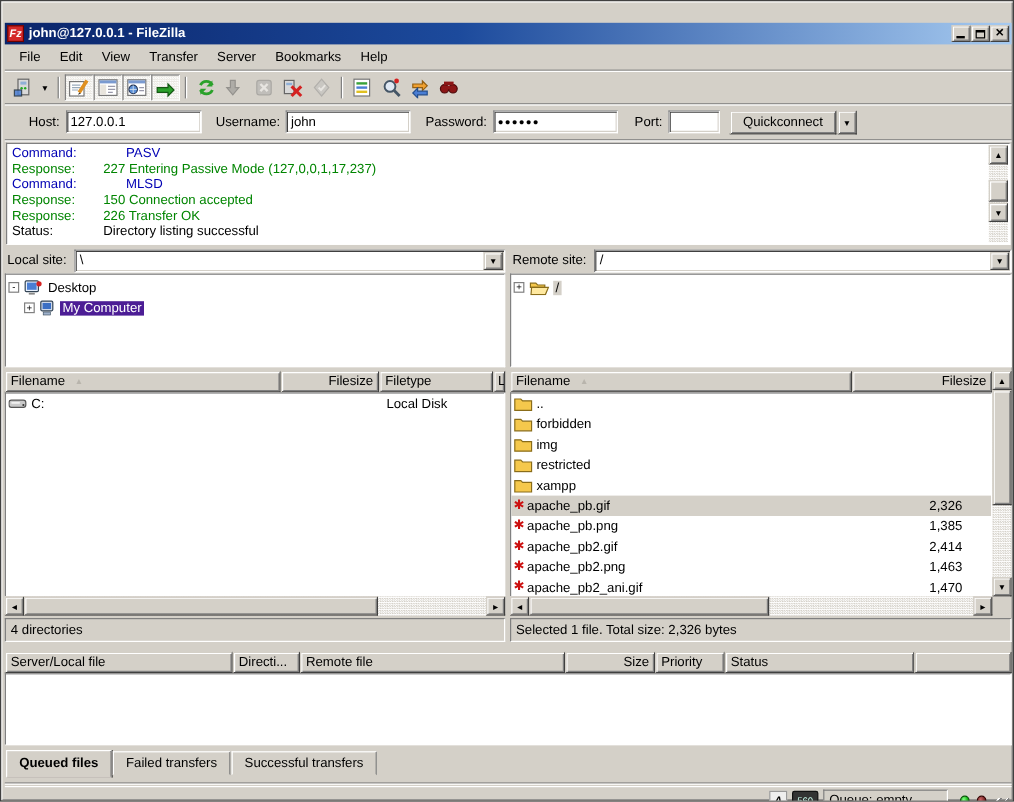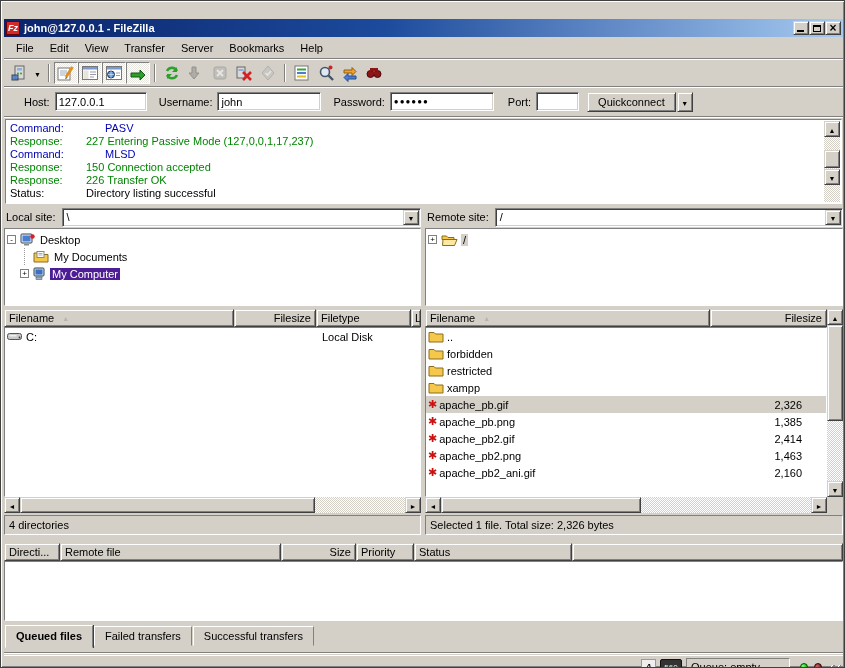--- a/index.html
+++ b/index.html
@@ -259,21 +259,21 @@
             <circle cx="12.5" cy="10" r="3.5" fill="#8c1616" stroke="#4c0a0a"></circle>
             <rect x="7.5" y="7.5" width="3" height="3" fill="#8c1616"></rect>
             <rect x="5" y="4" width="8" height="3" fill="#8c1616"></rect>
           </svg>
     </div>
   </div>
   <div class="etch" style="top:67px"></div>
 
   <div class="qc">
     <label>Host:</label>
-    <input class="field" style="width: 92px;" value="127.0.0.1">
+    <input class="field" style="width: 113px;" value="127.0.0.1">
     <label style="margin-left:12px">Username:</label>
     <input class="field" style="width: 104px;" value="john">
     <label style="margin-left:12px">Password:</label>
     <input class="field" style="width: 104px; font-size: 8px; letter-spacing: 1px;" value="●●●●●●">
     <label style="margin-left:14px">Port:</label>
     <input class="field" style="width: 43px;" value="">
     <span class="qc-btn r2">Quickconnect</span>
     <span class="qc-arr r2">
           <span class="g-down"></span>
         </span>
@@ -336,33 +336,20 @@
                 <rect x="1" y="1" width="11" height="9" rx="1" fill="#e8f0fc" stroke="#345"></rect>
                 <rect x="2.5" y="2.5" width="8" height="6" fill="#4a7ed4"></rect>
                 <rect x="4" y="11" width="5" height="1.5" fill="#888"></rect>
                 <circle cx="12.5" cy="3.5" r="2.2" fill="#d42222"></circle>
               </svg>
             </span>
         <span class="tlabel">Desktop</span>
       </div>
       <div class="trow">
         <span class="tindent"></span>
-            <span class="dotv"></span>
-        <span class="ticon">
-              <svg width="16" height="13">
-                <path d="M1 3 h5 l1.5 1.5 H15 V12 H1 Z" fill="#f5c84c" stroke="#8a6d1a"></path>
-                <rect x="4" y="1.5" width="7" height="6" fill="#fff" stroke="#888"></rect>
-                <line x1="5.5" y1="3.5" x2="9.5" y2="3.5" stroke="#aab"></line>
-                <line x1="5.5" y1="5" x2="9.5" y2="5" stroke="#aab"></line>
-              </svg>
-            </span>
-        <span class="tlabel">My Documents</span>
-      </div>
-      <div class="trow">
-        <span class="tindent"></span>
         <span class="expander">+</span>
         <span class="ticon">
               <svg width="14" height="14">
                 <rect x="1" y="1" width="10" height="8" rx="1" fill="#cdd8ea" stroke="#345"></rect>
                 <rect x="2.5" y="2.5" width="7" height="5" fill="#3b6fc4"></rect>
                 <rect x="3" y="10" width="6" height="2.5" fill="#9fb2cc" stroke="#345" stroke-width=".5"></rect>
               </svg>
             </span>
         <span class="tlabel sel">My Computer</span>
       </div>
@@ -452,20 +439,31 @@
             </span>
         <span class="fsize" style="width:91px"></span>
       </div>
       <div class="frow">
         <span class="fname" style="width:285px">
               <span class="ticon">
                 <svg width="16" height="13">
                   <path d="M1 2.5 h5 l1.5 1.5 H15 V12 H1 Z" fill="#f5c84c" stroke="#8a6d1a"></path>
                 </svg>
               </span>
+              <span>img</span>
+            </span>
+        <span class="fsize" style="width:91px"></span>
+      </div>
+      <div class="frow">
+        <span class="fname" style="width:285px">
+              <span class="ticon">
+                <svg width="16" height="13">
+                  <path d="M1 2.5 h5 l1.5 1.5 H15 V12 H1 Z" fill="#f5c84c" stroke="#8a6d1a"></path>
+                </svg>
+              </span>
               <span>restricted</span>
             </span>
         <span class="fsize" style="width:91px"></span>
       </div>
       <div class="frow">
         <span class="fname" style="width:285px">
               <span class="ticon">
                 <svg width="16" height="13">
                   <path d="M1 2.5 h5 l1.5 1.5 H15 V12 H1 Z" fill="#f5c84c" stroke="#8a6d1a"></path>
                 </svg>
@@ -500,21 +498,21 @@
               <span class="img-ic">✱</span>
               <span>apache_pb2.png</span>
             </span>
         <span class="fsize" style="width:91px">1,463</span>
       </div>
       <div class="frow">
         <span class="fname" style="width:285px">
               <span class="img-ic">✱</span>
               <span>apache_pb2_ani.gif</span>
             </span>
-        <span class="fsize" style="width:91px">2,160</span>
+        <span class="fsize" style="width:91px">1,470</span>
       </div>
     </div>
     <div class="checker" style="position:absolute;left:402px;top:102px;width:16px;height:188px">
       <span class="sbtn r2" style="top:0;left:0">
             <span class="g-up"></span>
           </span>
       <span class="sthumb r2" style="left:0;top:16px;width:16px;height:96px"></span>
       <span class="sbtn r2" style="bottom:0;left:0">
             <span class="g-down"></span>
           </span>
@@ -527,20 +525,21 @@
       <span class="sbtn r2" style="right:0;top:0">
             <span class="g-right"></span>
           </span>
     </div>
     <div class="pane-status">
           <span>Selected 1 file. Total size: 2,326 bytes</span>
         </div>
   </div>
 
   <div class="q-hdr">
+    <span class="hcell r2" style="width:190px">Server/Local file</span>
     <span class="hcell r2" style="width:56px">Directi...</span>
     <span class="hcell r2" style="width:221px">Remote file</span>
     <span class="hcell r2 num" style="width:75px">Size</span>
     <span class="hcell r2" style="width:58px">Priority</span>
     <span class="hcell r2" style="width:158px">Status</span>
     <span class="hcell r2" style="flex:1"></span>
   </div>
   <div class="q-list sunk"></div>
 
   <div class="tabs">

